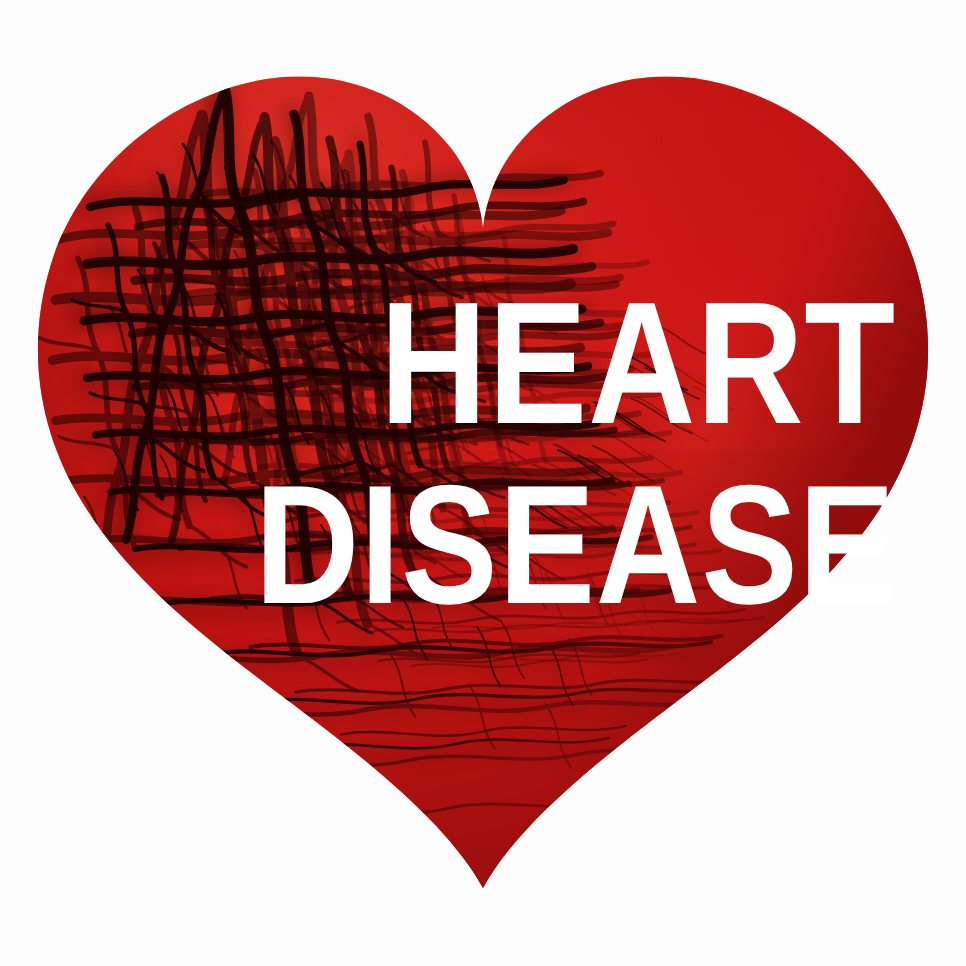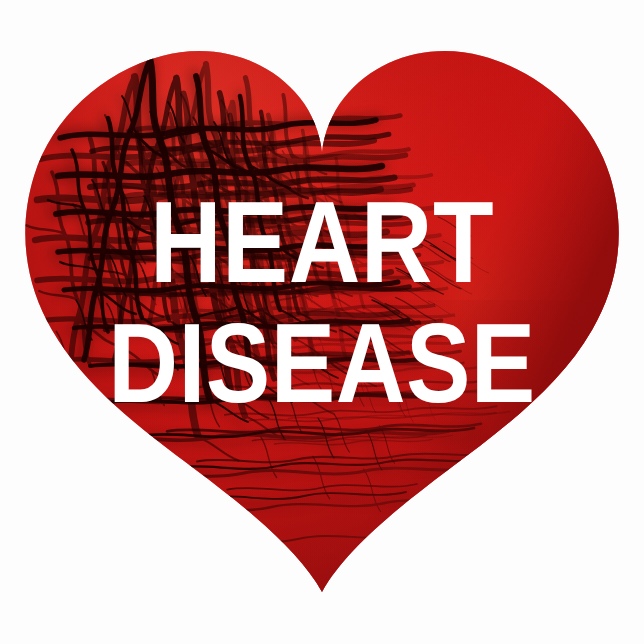--- a/index.html
+++ b/index.html
@@ -37,21 +37,21 @@
     height: 644px;
     display: block;
   }
 
   
   #title-block {
     position: absolute;
     left: 0;
     top: 186px;
     width: 644px;
-    text-align: center;
+    text-align: right;
     pointer-events: none;
     z-index: 5;
   }
 
   .title-line {
     display: block;
     color: #ffffff;
     font-family: "Liberation Sans Narrow", "Liberation Sans", sans-serif;
     font-weight: bold;
     letter-spacing: 0.005em;

